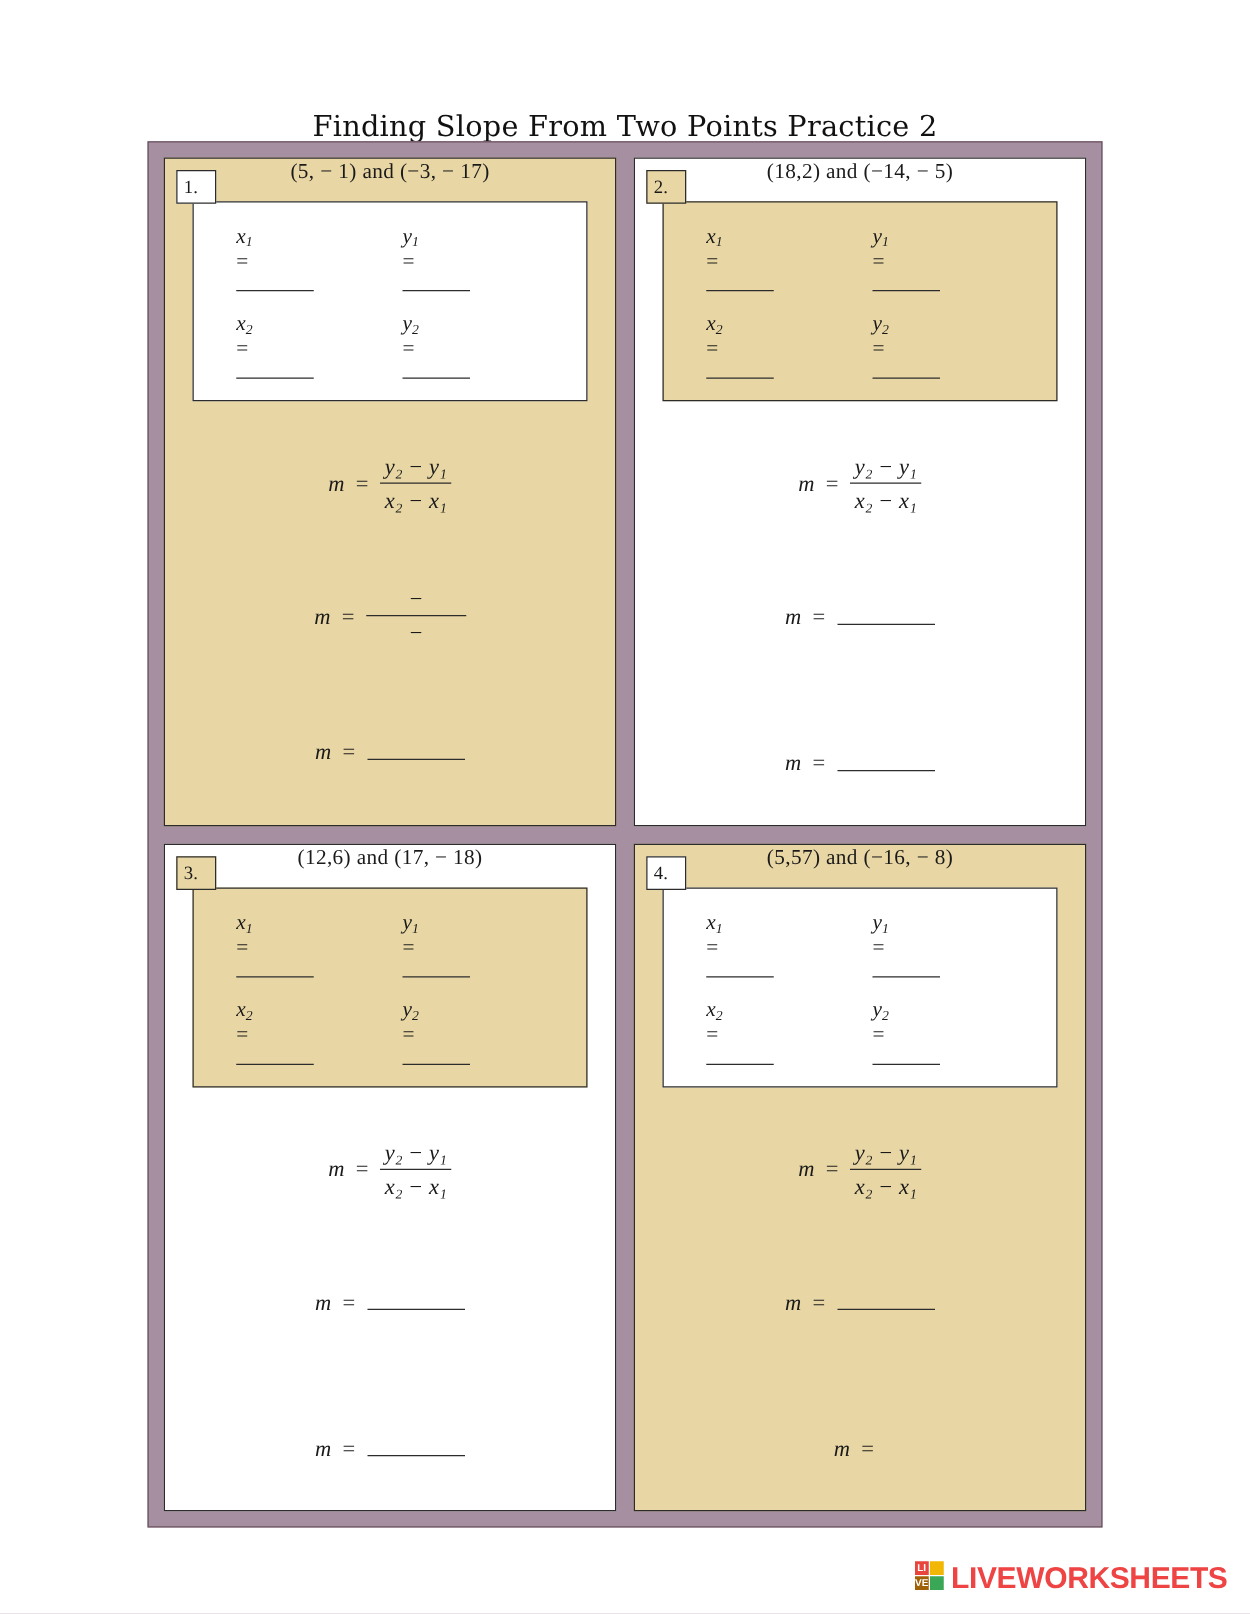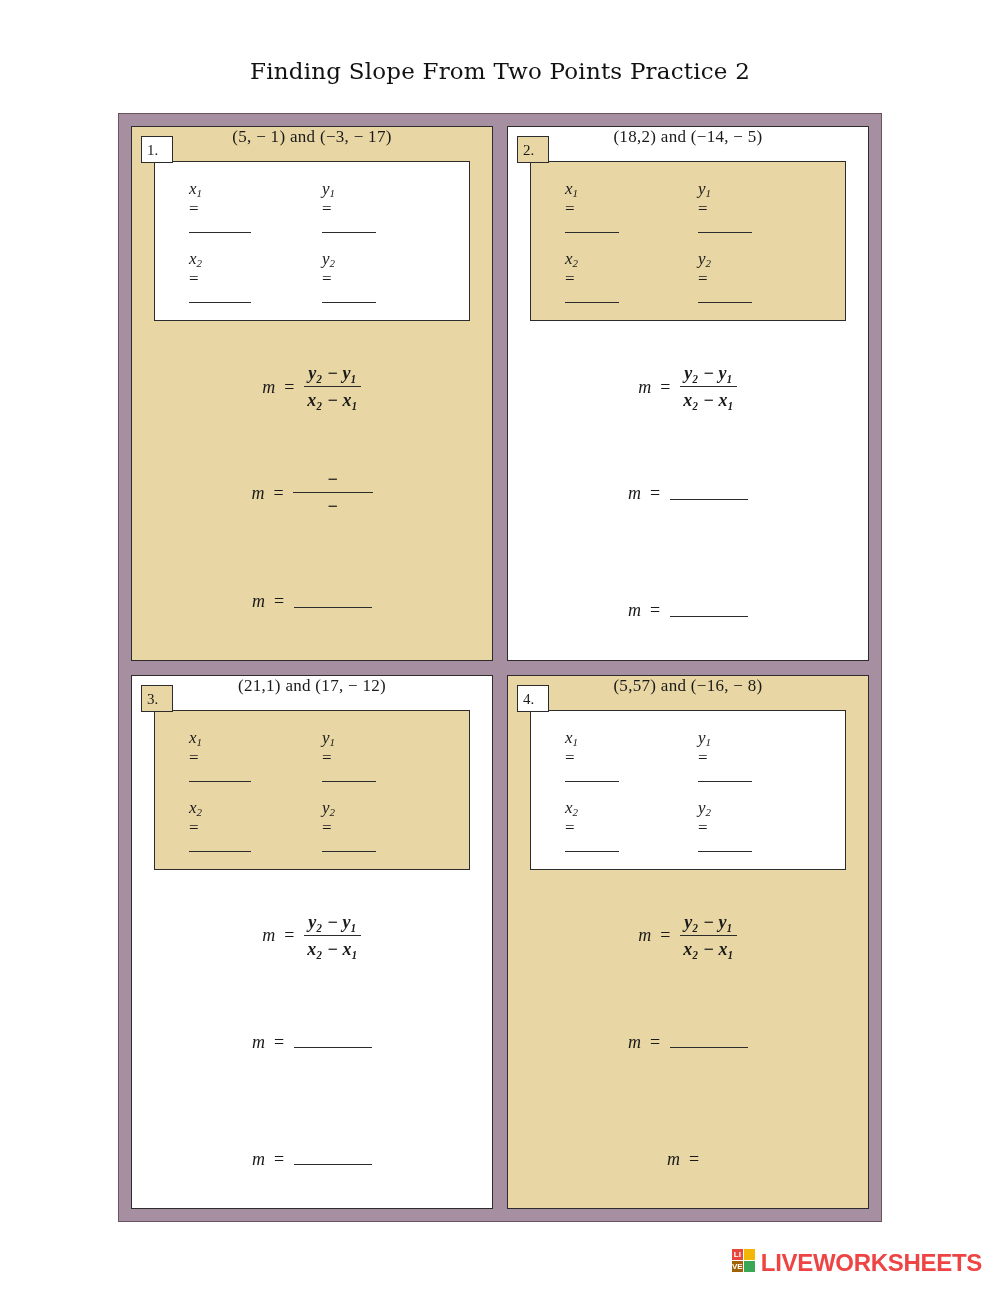--- a/index.html
+++ b/index.html
@@ -13,21 +13,21 @@
     font-family: "Liberation Serif", serif;
     color: #1a1a1a;
     position: relative;
     overflow: hidden;
   }
   .page-title {
     text-align: center;
     font-family: "DejaVu Serif", serif;
     font-size: 23px;
     letter-spacing: 0.2px;
-    padding-top: 58px;
+    padding-top: 89px;
     color: #111;
   }
   .sheet {
     position: absolute;
     left: 118px;
     top: 113px;
     width: 764px;
     height: 1109px;
     background: #a68fa0;
     border: 1px solid #6b5360;
@@ -117,21 +117,20 @@
   }
   .formula .m {
     font-style: italic;
     margin-right: 9px;
   }
   .formula .eqs { margin-right: 9px; }
   .frac {
     display: inline-flex;
     flex-direction: column;
     align-items: center;
-    font-weight: bold;
   }
   .frac .top {
     padding: 0 4px 2px 4px;
     border-bottom: 1.3px solid #2c2c2c;
     font-style: italic;
     white-space: nowrap;
   }
   .frac .bot {
     padding: 3px 4px 0 4px;
     font-style: italic;
@@ -315,21 +314,21 @@
 
     <div class="mline">
       <span class="m">m</span>
       <span class="eqs">=</span>
       <span class="rule"></span>
     </div>
   </div>
 
   <div class="card white">
     <div class="num-badge tan">3.</div>
-    <div class="points">(21,1) and (17, − 12)</div>
+    <div class="points">(12,6) and (17, − 18)</div>
 
     <div class="varbox tan">
       <div class="varrow">
         <div class="varcell">
           <span class="var-it">x<sub>1</sub></span>
           <span class="eq">=</span>
           <span class="blank"></span>
         </div>
         <div class="varcell">
           <span class="var-it">y<sub>1</sub></span>

